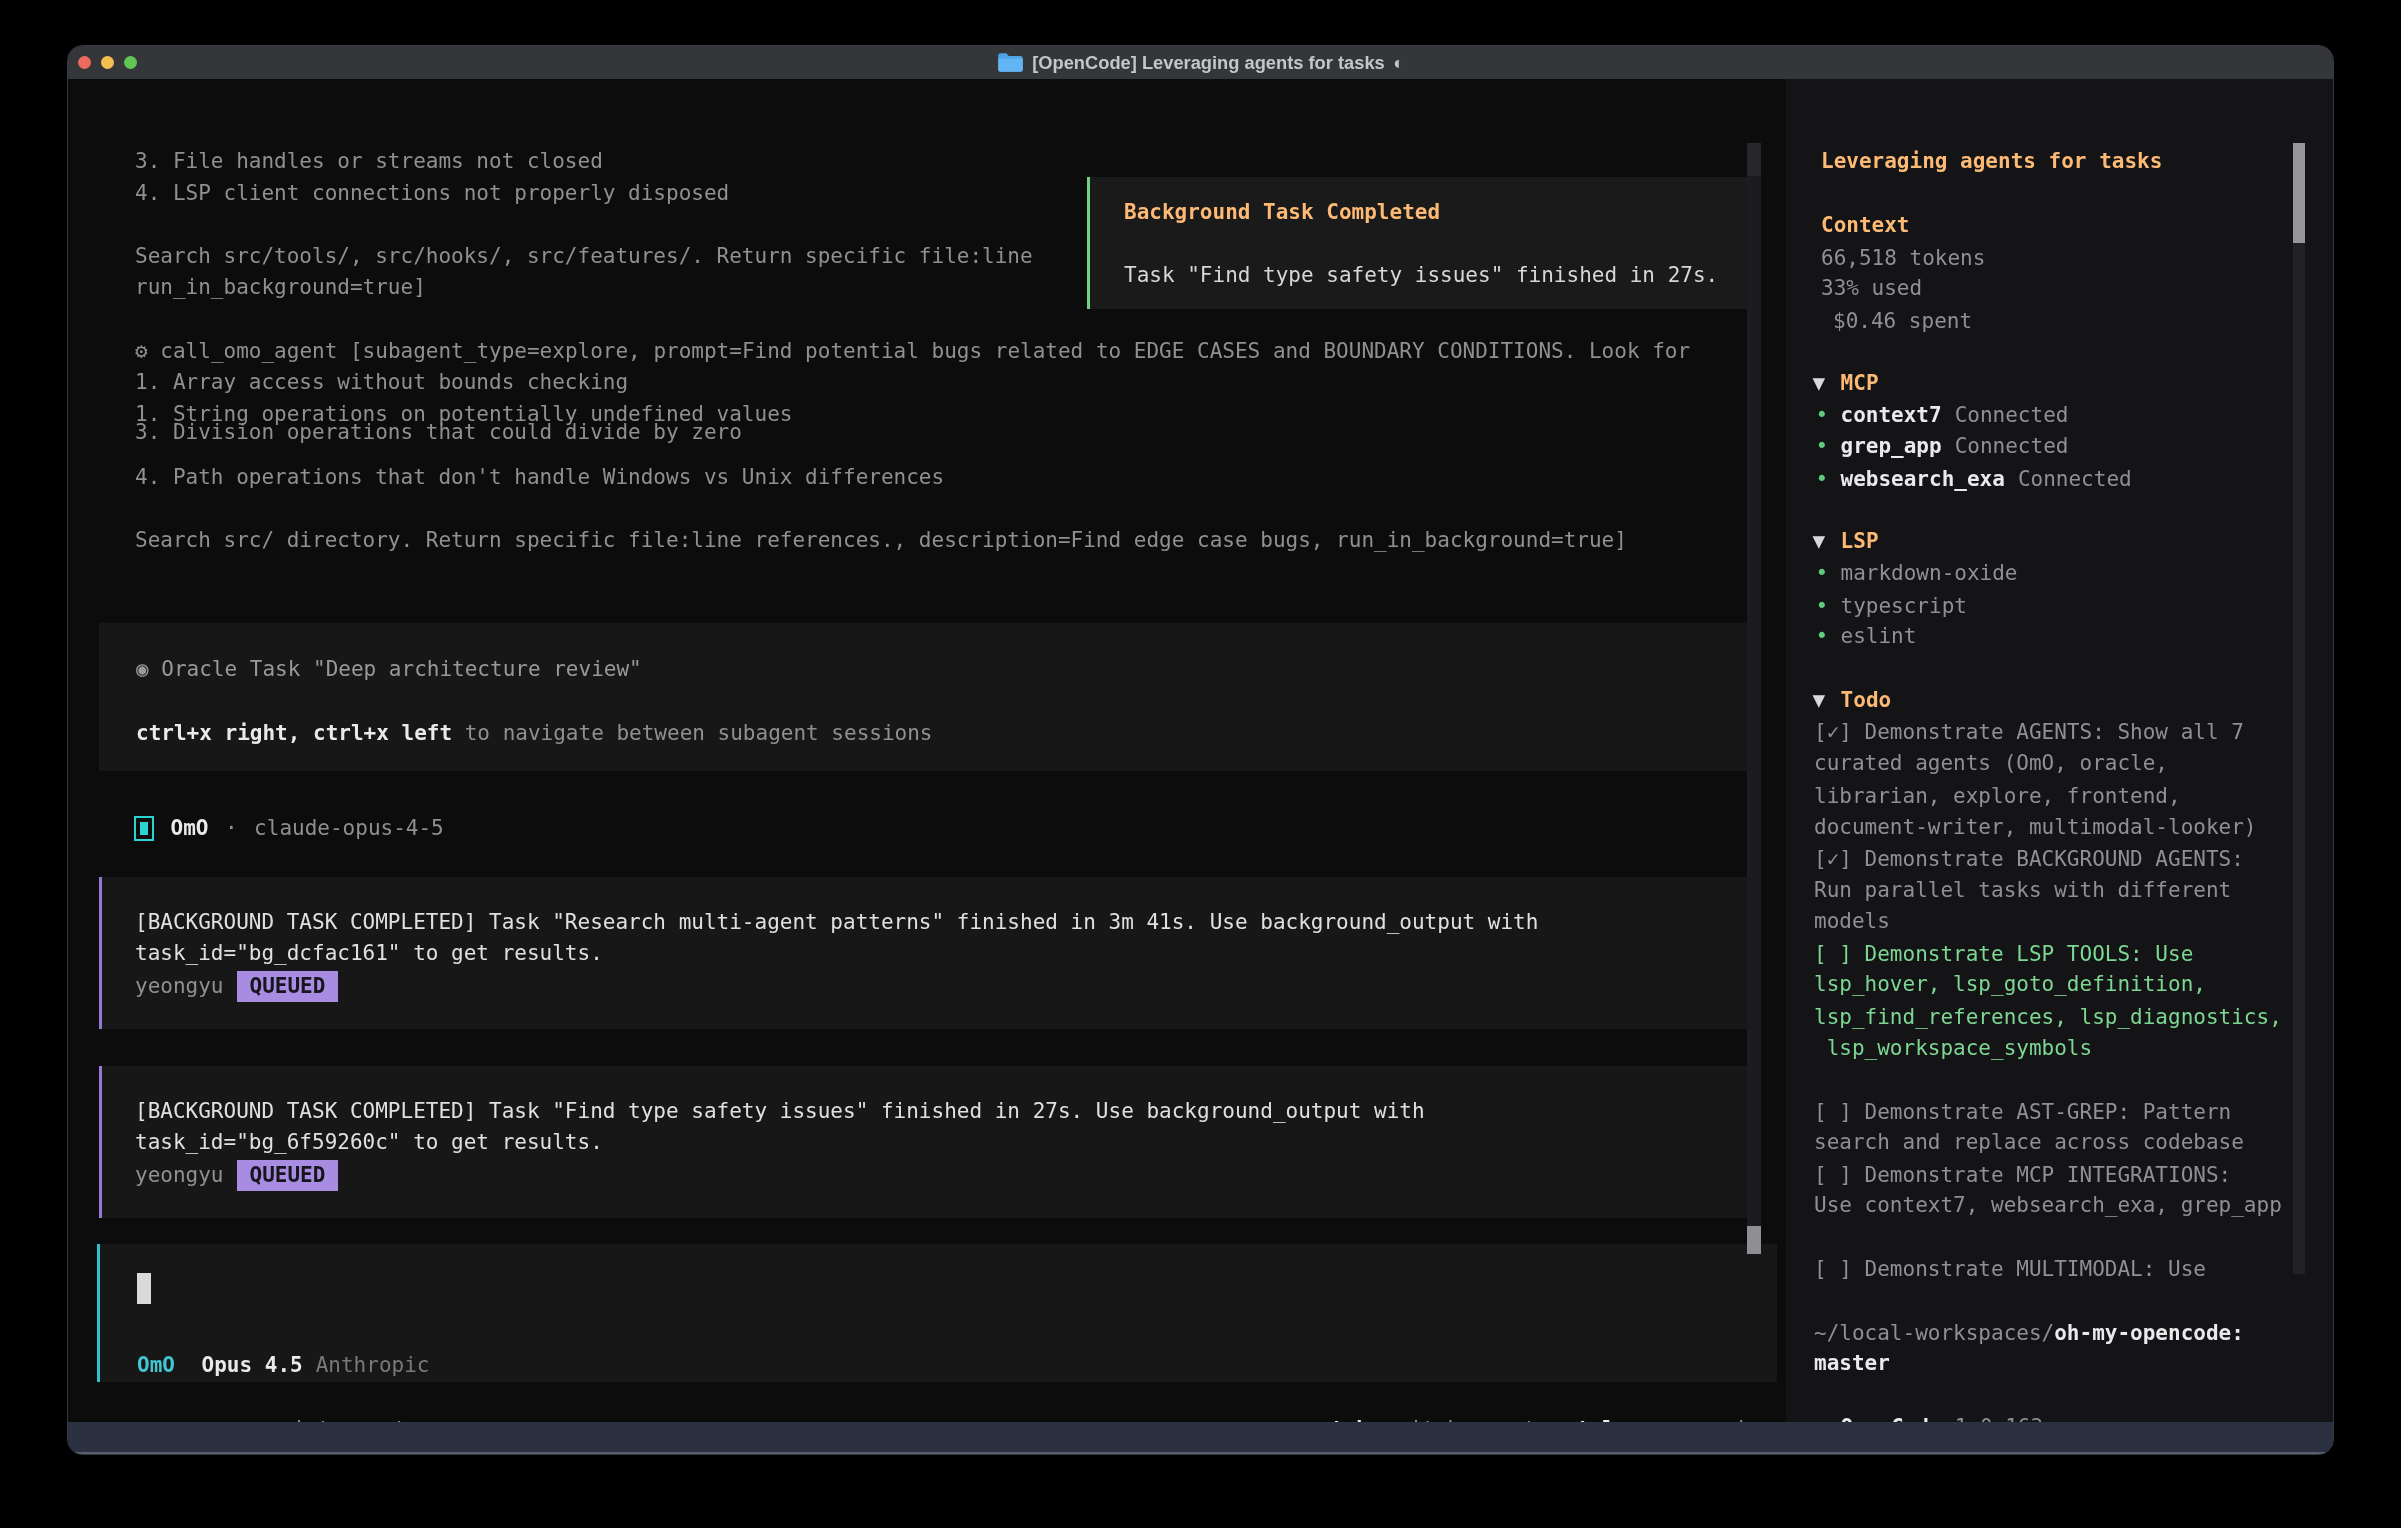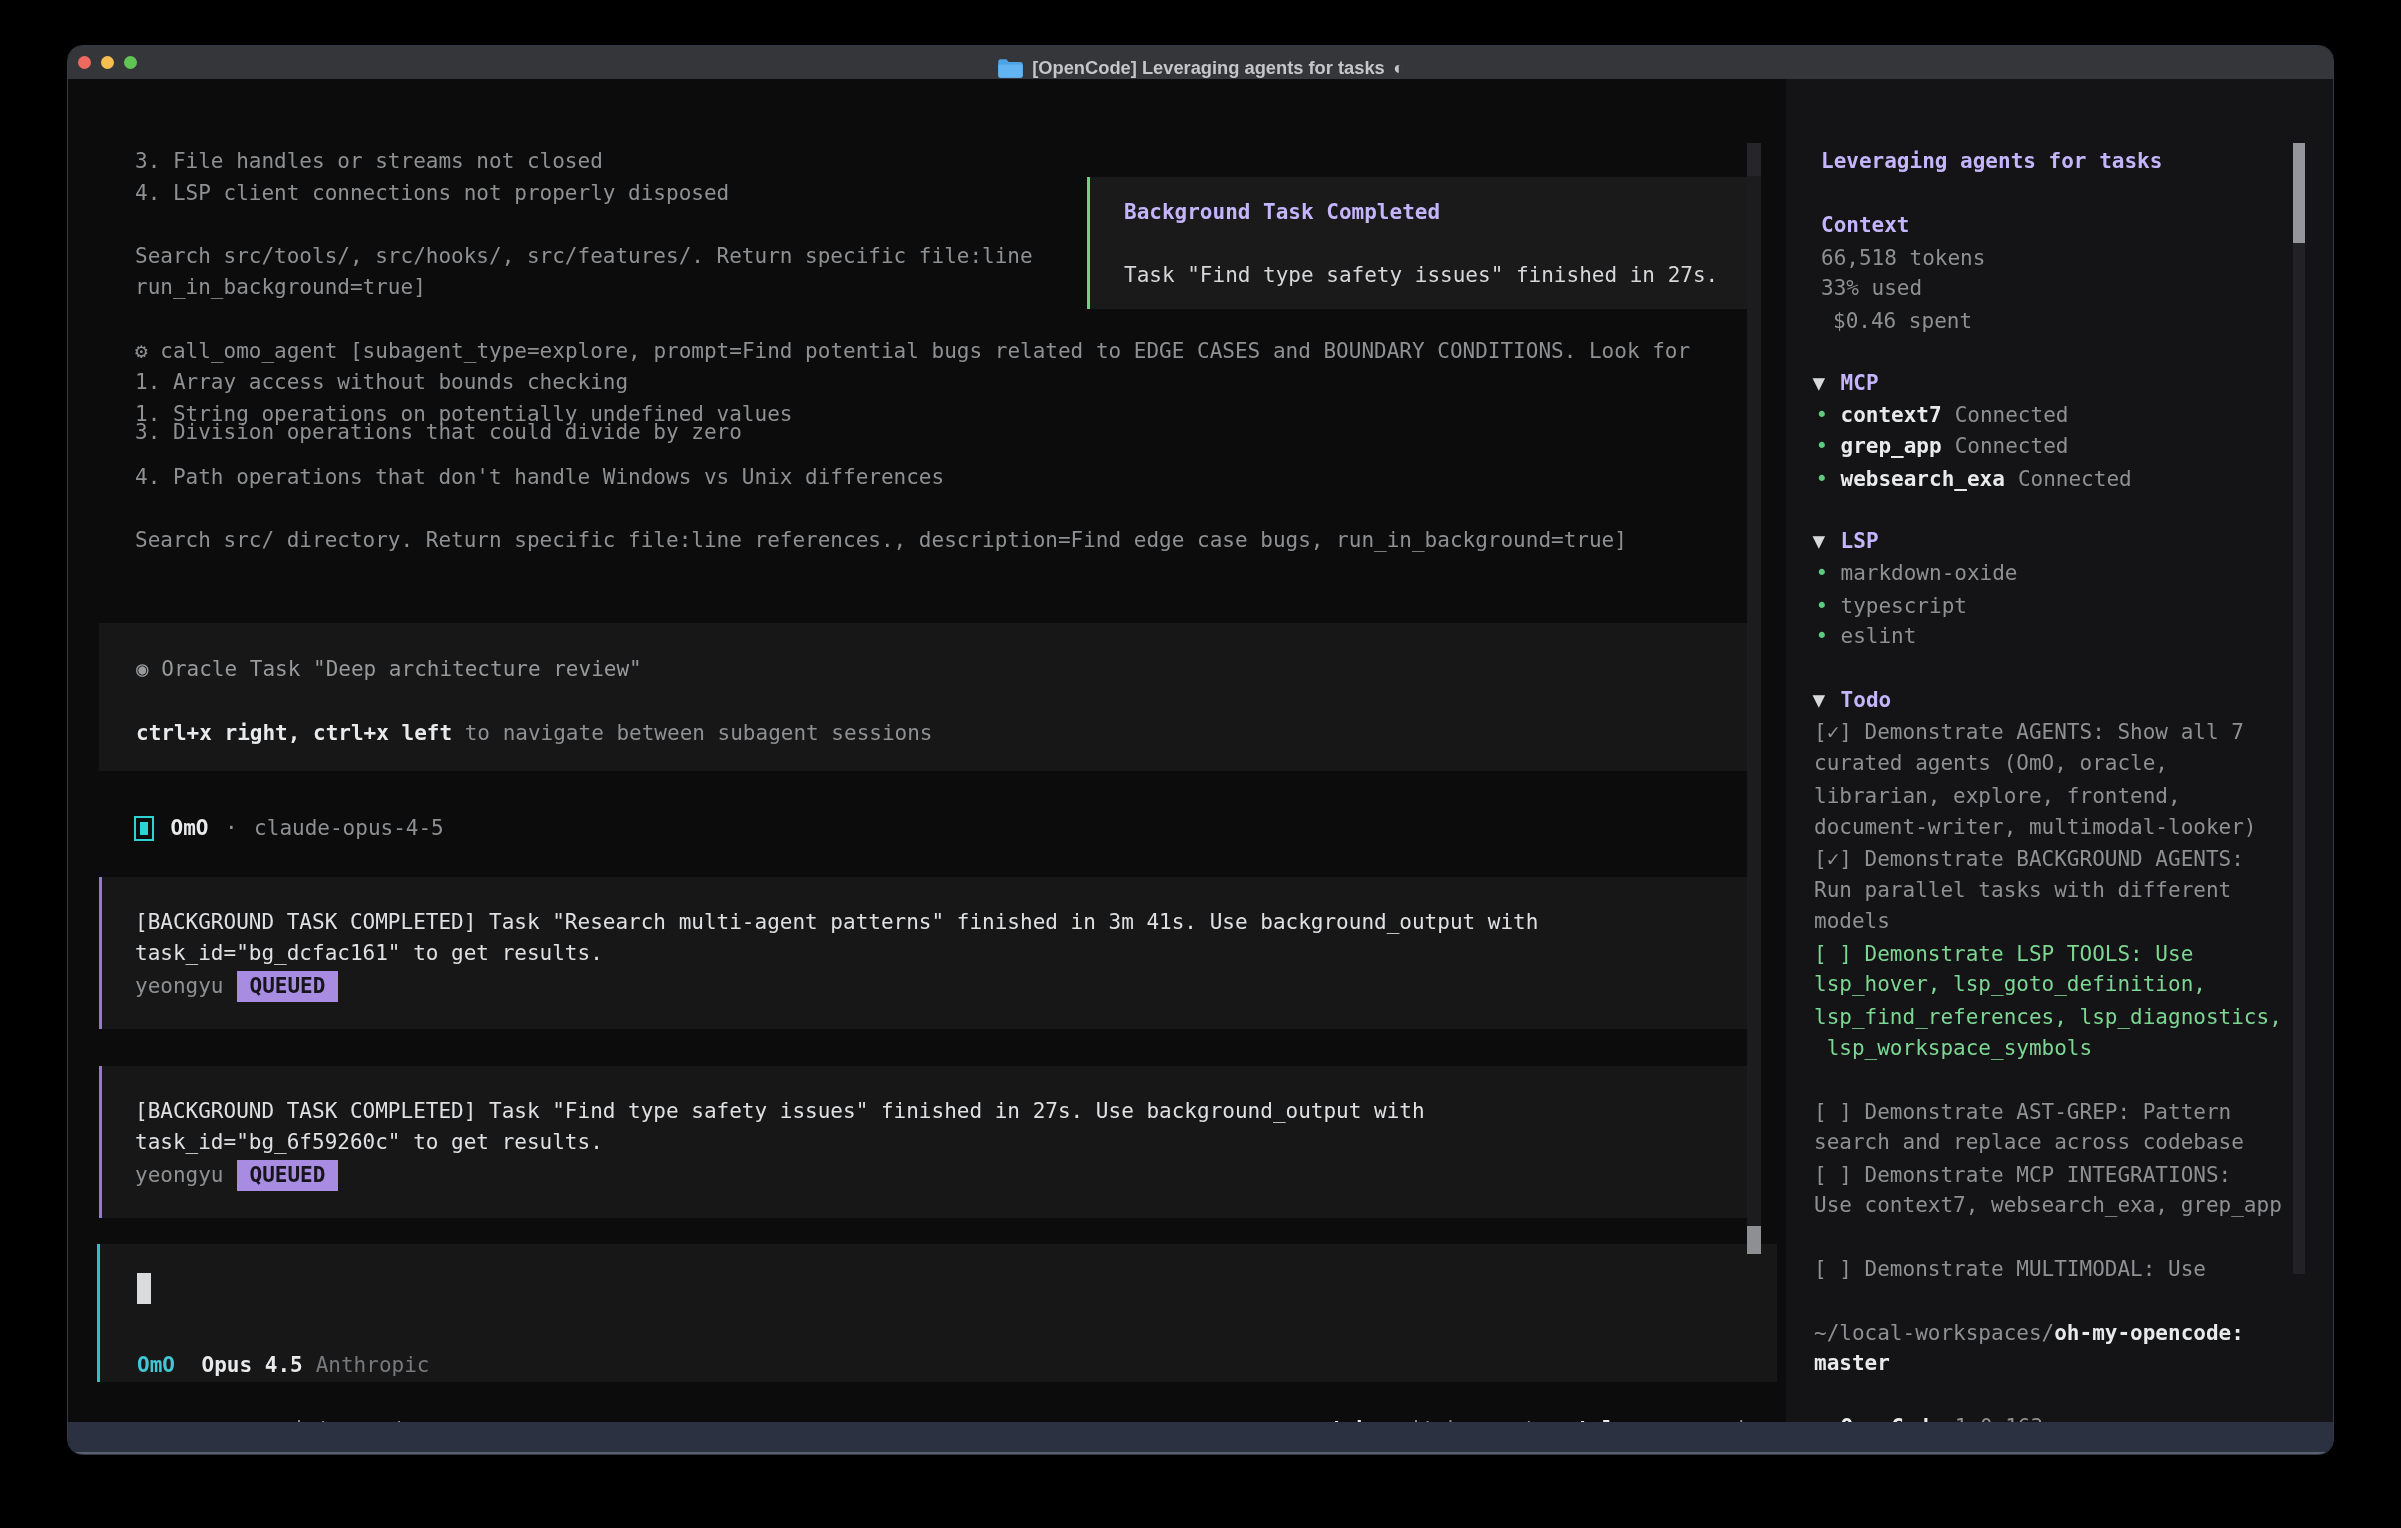--- a/index.html
+++ b/index.html
@@ -2,31 +2,31 @@
 <html style="font-size:9.5px"><head>
 <meta charset="utf-8">
 <style>
   html,body{margin:0;padding:0;background:#000;}
   body{width:2401px;height:1528px;position:relative;overflow:hidden;
        font-family:"DejaVu Sans Mono", monospace;}
   .mono{font-family:"DejaVu Sans Mono", monospace;font-size:21px;line-height:31px;white-space:pre;}
   .abs{position:absolute;}
   .dim{color:#8e9092;}
   .white{color:#dfe0e2;}
-  .bright{color:#c4b5fd;}
+  .bright{color:#fdba74;}
   .bold{font-weight:bold;}
   .green{color:#7cd793;}
   .cyan{color:#41c7d2;}
 
   #window{position:absolute;left:67px;top:45px;width:2267px;height:1410px;
           background:#0c0c0d;border:1.2px solid #333946;border-radius:15.4px;
           overflow:hidden;box-sizing:border-box;}
 
   #titlebar{position:absolute;left:0;top:0;width:100%;height:33px;background:#353639;
-            display:flex;align-items:flex-end;justify-content:center;}
+            display:flex;align-items:center;justify-content:center;}
   .traffic{position:absolute;top:9.5px;width:13px;height:13px;border-radius:50%;}
   #title-group{display:flex;align-items:center;gap:8.3px;}
   #titlebar .title-text{font-family:"Liberation Sans", sans-serif;font-weight:bold;
             font-size:18.3px;color:#c4c6c8;}
 
   #main{position:absolute;left:0;top:33px;width:1718px;height:1343px;background:#0c0c0d;}
   #sidebar{position:absolute;left:1718px;top:33px;width:550px;height:1343px;background:#141416;}
   #bottomstrip{position:absolute;left:0;top:1376px;width:100%;height:32px;background:#2b3140;
                border-bottom:2.4px solid #596070;box-sizing:border-box;}
 

